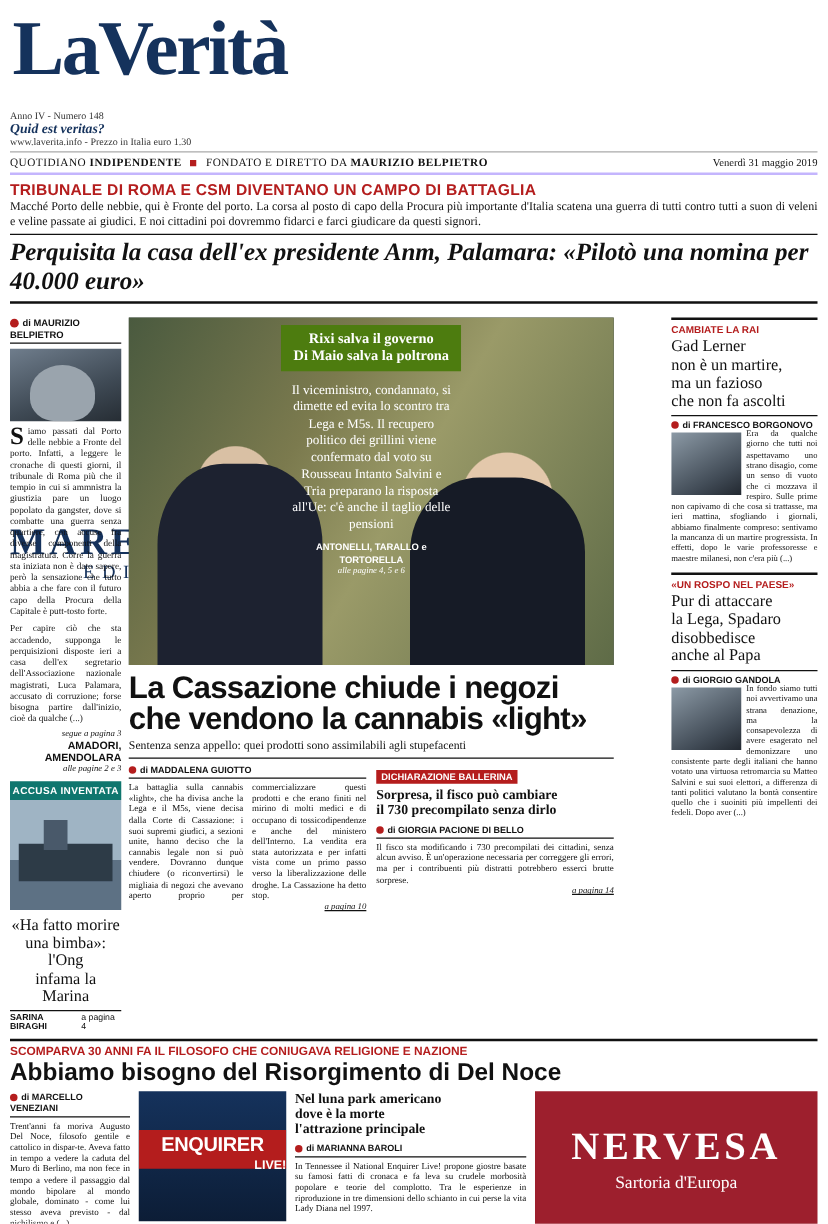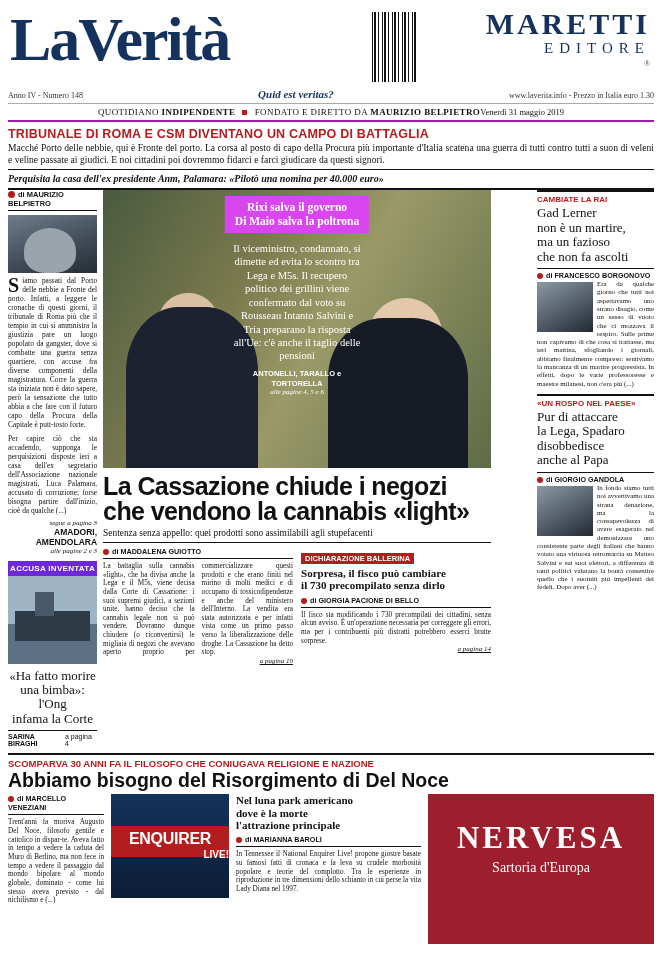--- a/index.html
+++ b/index.html
@@ -8,59 +8,59 @@
     width: 662px;
     height: 979px;
     background: #ffffff;
     font-family: "Liberation Serif", serif;
     color: #111;
     overflow: hidden;
   }
   .page { position: relative; width: 662px; height: 979px; padding: 0 8px; }
 
   
-  .masthead { display: flex; align-items: flex-start; padding: 8px 0 0 0; height: 88px; }
+  .masthead { display: flex; align-items: flex-start; padding: 8px 0 0 0; height: 88px; flex-direction: column; }
   .logo-wrap { flex: 0 0 360px; }
   .logo {
     font-family: "Liberation Serif", serif;
     font-size: 62px;
     font-weight: bold;
     letter-spacing: -2px;
     line-height: 1;
     color: #15325c;
     padding-left: 2px;
   }
   .barcode { flex: 0 0 46px; height: 70px; margin: 4px 6px 0 4px;
     background: repeating-linear-gradient(90deg,#111 0 1px,#fff 1px 2px,#111 2px 4px,#fff 4px 6px,#111 6px 7px,#fff 7px 10px);
   }
   .maretti { flex: 1; text-align: right; padding-right: 4px; }
   .maretti .m1 { font-size: 30px; letter-spacing: 3px; font-weight: bold; color: #15325c; line-height: 1.05; }
   .maretti .m2 { font-size: 15px; letter-spacing: 6px; color: #15325c; }
   .maretti .m3 { font-size: 8px; color: #555; margin-top: 2px; }
 
   .subline { display: flex; justify-content: space-between; align-items: baseline;
-    font-size: 8px; color: #333; border-bottom: 1px solid #aaa; padding-bottom: 3px; }
+    font-size: 8px; color: #333; border-bottom: 1px solid #aaa; padding-bottom: 3px; flex-direction: column; }
   .subline .motto { font-style: italic; font-size: 11px; color: #15325c; font-weight: bold; }
 
-  .bandline { display: flex; justify-content: center; align-items: center;
-    border-bottom: 2px solid #a21caf; padding: 3px 0; }
+  .bandline { display: flex; justify-content: space-between; align-items: center;
+    border-bottom: 2px solid #c4b5fd; padding: 3px 0; }
   .bandline .left { font-size: 9px; letter-spacing: .4px; }
   .bandline .left b { font-weight: bold; }
   .bandline .left .sq { display:inline-block; width:5px; height:5px; background:#b41d1d; margin: 0 5px 0 4px; }
   .bandline .right { font-size: 8.5px; }
 
   
   .kicker { color: #b41d1d; font-weight: bold; font-size: 12.5px; letter-spacing: .2px;
     padding: 5px 0 1px; font-family: "Liberation Sans", sans-serif; }
   .headline { font-size: 45px; font-weight: bold; line-height: 0.95; letter-spacing: -1.2px;
     font-family: "Liberation Sans", sans-serif; padding: 2px 0 4px; }
   .standfirst { font-size: 9.6px; line-height: 1.25; text-align: justify; padding-bottom: 3px; }
-  .subhead { font-family: "Liberation Serif", serif; font-style: italic; font-size: 10px;
+  .subhead { font-family: "Liberation Serif", serif; font-style: italic; font-size: 20px;
     font-weight: bold; border-top: 1px solid #111; border-bottom: 2px solid #111;
-    padding: 3px 0 4px; margin-bottom: 0; }
+    padding: 3px 0 4px; margin-bottom: 11px; }
 
   
   .grid { display: flex; gap: 6px; }
   .col-left { width: 96px; }
   .col-mid { width: 418px; }
   .col-right { width: 126px; margin-left: 40px; }
 
   .byline { font-size: 7.5px; font-weight: bold; font-family: "Liberation Sans", sans-serif;
     border-bottom: 1px solid #111; padding-bottom: 2px; margin-bottom: 4px; }
   .byline .ic { display:inline-block; width:7px;height:7px;border-radius:50%;background:#b41d1d; margin-right:3px; vertical-align:-1px;}
@@ -75,21 +75,21 @@
   .photoblock { position: relative; width: 100%; height: 278px; overflow: hidden; background: #2d3b2a; }
   .photo-img { position: absolute; inset: 0;
     background:
       radial-gradient(circle at 22% 48%, #d9c0a4 0 30px, transparent 31px),
       radial-gradient(circle at 78% 52%, #e3c8ab 0 36px, transparent 37px),
       linear-gradient(120deg,#4a5a3f,#7b7a4e 35%,#9a9a68 55%,#5e6b47 100%);
   }
   .photo-img:before { content:""; position:absolute; left:6%; top:42%; width:34%; height:58%; background:#1d2230; border-radius:40% 40% 0 0; }
   .photo-img:after { content:""; position:absolute; right:6%; top:46%; width:36%; height:54%; background:#161b26; border-radius:40% 40% 0 0; }
   .photo-caption-top { position: absolute; left: 50%; transform: translateX(-50%); top: 6px;
-    background: #d946ef; color: #fff; text-align: center; font-weight: bold; font-size: 11.5px;
+    background: #4d7c0f; color: #fff; text-align: center; font-weight: bold; font-size: 11.5px;
     line-height: 1.18; padding: 5px 10px; font-family: "Liberation Serif", serif; white-space: nowrap; }
   .photo-center { position: absolute; left: 50%; transform: translateX(-50%); top: 52px;
     width: 128px; text-align: center; color: #fff; font-size: 10.5px; line-height: 1.28; }
   .photo-center .sig { font-size: 7.5px; font-weight: bold; margin-top: 6px; font-family: "Liberation Sans", sans-serif; }
   .photo-center .pages { font-size: 7px; font-style: italic; }
 
   
   .sec-head { font-family: "Liberation Sans", sans-serif; font-weight: bold; font-size: 25px;
     line-height: 1.0; letter-spacing: -0.6px; margin-top: 6px; }
   .sec-sub { font-size: 9.4px; border-bottom: 1px solid #111; padding: 4px 0 4px; margin-bottom: 4px; }
@@ -99,21 +99,21 @@
   .redlabel { background: #b41d1d; color: #fff; font-size: 7.5px; font-weight: bold;
     font-family: "Liberation Sans", sans-serif; display: inline-block; padding: 1px 4px; margin-bottom: 3px; }
   .small-byline { font-size: 7.2px; font-weight: bold; font-family: "Liberation Sans", sans-serif;
     border-bottom: 1px solid #111; padding-bottom: 2px; margin-bottom: 3px; }
   .small-byline .ic { display:inline-block; width:6px;height:6px;border-radius:50%;background:#b41d1d;margin-right:3px;vertical-align:-1px;}
   .body-sm { font-size: 7.2px; line-height: 1.2; text-align: justify; margin: 0; }
   .cols2 { column-count: 2; column-gap: 7px; }
   .mid-title { font-size: 11px; line-height: 1.12; font-weight: bold; margin: 0 0 4px; }
 
   
-  .accusa { background: #6d28d9; color: #fff; font-family: "Liberation Sans", sans-serif;
+  .accusa { background: #0f766e; color: #fff; font-family: "Liberation Sans", sans-serif;
     font-weight: bold; font-size: 8px; text-align: center; padding: 3px 0; letter-spacing: .3px; }
   .ship { width: 100%; height: 88px; background: linear-gradient(#9fb4c4 0 55%, #5d7184 55% 100%); position: relative; overflow: hidden; }
   .ship:before { content:""; position:absolute; left:8%; top:40%; width:84%; height:34%; background:#2d3b47; }
   .ship:after { content:""; position:absolute; left:30%; top:18%; width:22%; height:28%; background:#49596a; }
   .left-title { font-size: 13px; font-weight: normal; line-height: 1.1; text-align: center; margin: 5px 0 4px; }
   .left-foot { border-top: 1px solid #111; padding-top: 2px; display:flex; justify-content: space-between;
     font-size: 7px; font-family: "Liberation Sans", sans-serif; }
   .left-foot b { font-weight: bold; }
 
   
@@ -200,21 +200,21 @@
       <p>Per capire ciò che sta accadendo, supponga le perquisizioni disposte ieri a casa dell'ex segretario dell'Associazione nazionale magistrati, Luca Palamara, accusato di corruzione; forse bisogna partire dall'inizio, cioè da qualche (...)</p>
       <div class="refline">segue a pagina 3</div>
       <div class="refbold">AMADORI, AMENDOLARA</div>
       <div class="refline">alle pagine 2 e 3</div>
 
       <div class="accusa" style="margin-top:6px;">ACCUSA INVENTATA</div>
       <div class="ship"></div>
       <div class="left-title">
         <span>«Ha fatto morire</span><br>
         <span>una bimba»: l'Ong</span><br>
-        <span>infama la Corte</span>
+        <span>infama la Marina</span>
       </div>
       <div class="left-foot">
         <b>SARINA BIRAGHI</b>
         <span>a pagina 4</span>
       </div>
     </div>
 
     <div class="col-mid">
       <div class="photoblock">
         <div class="photo-img"></div>

